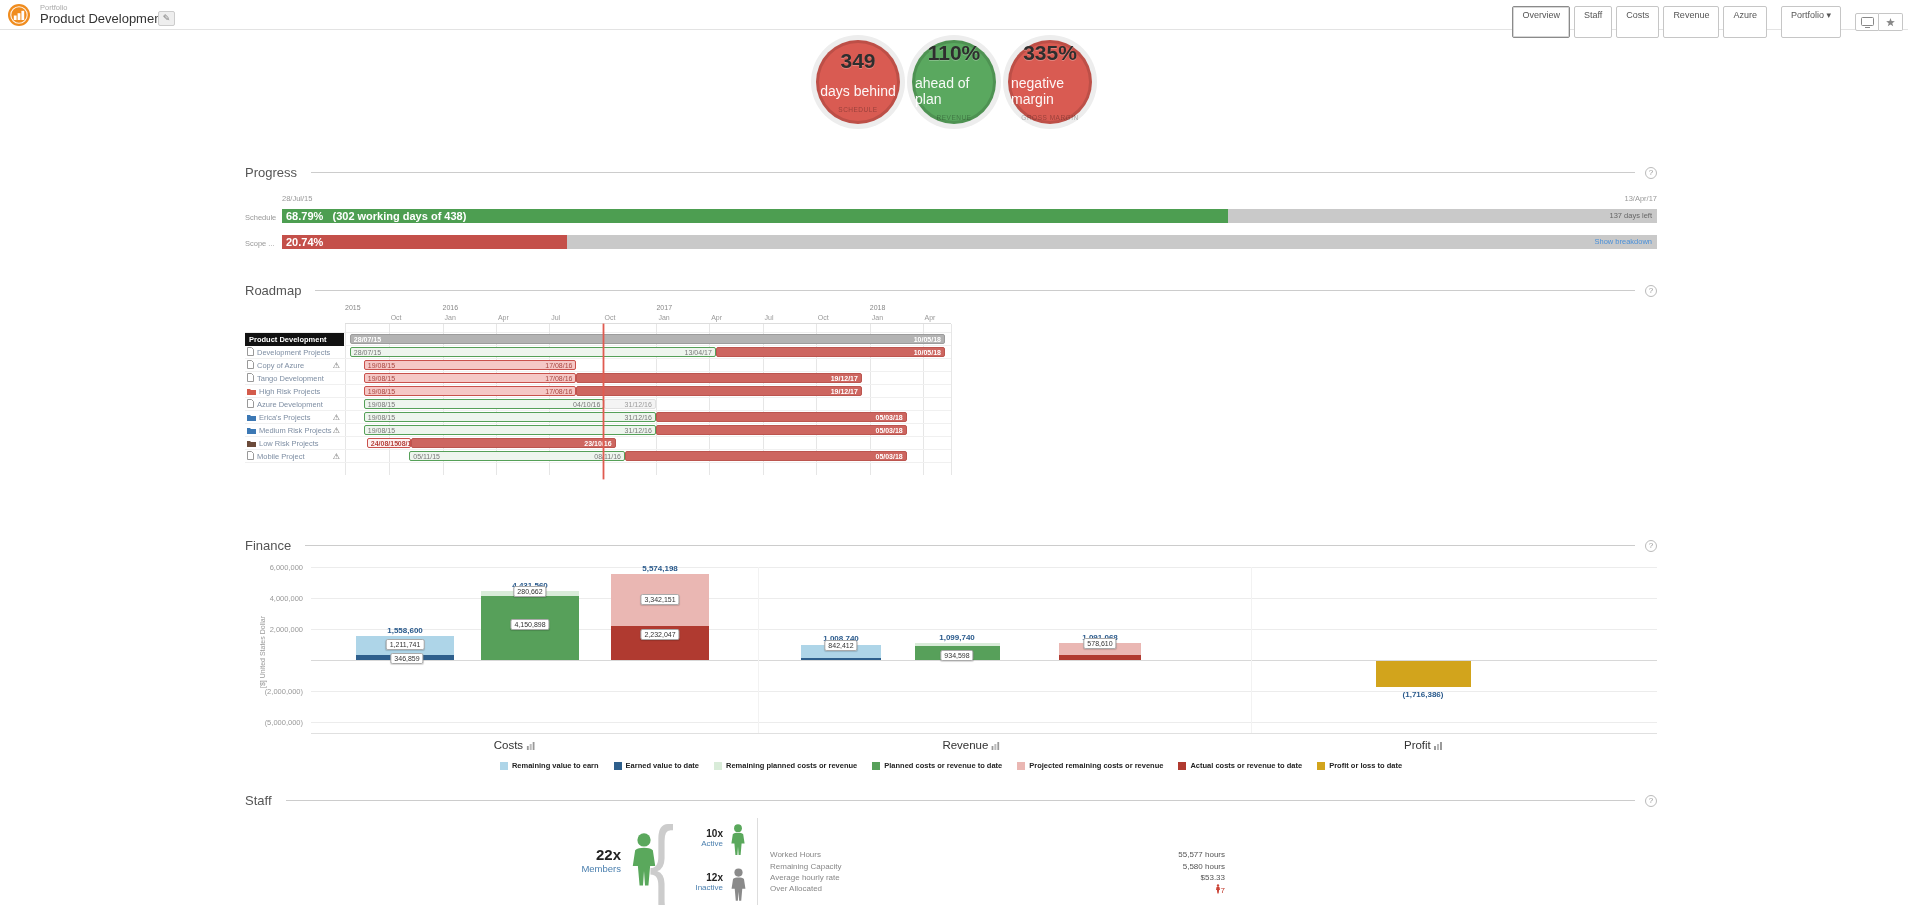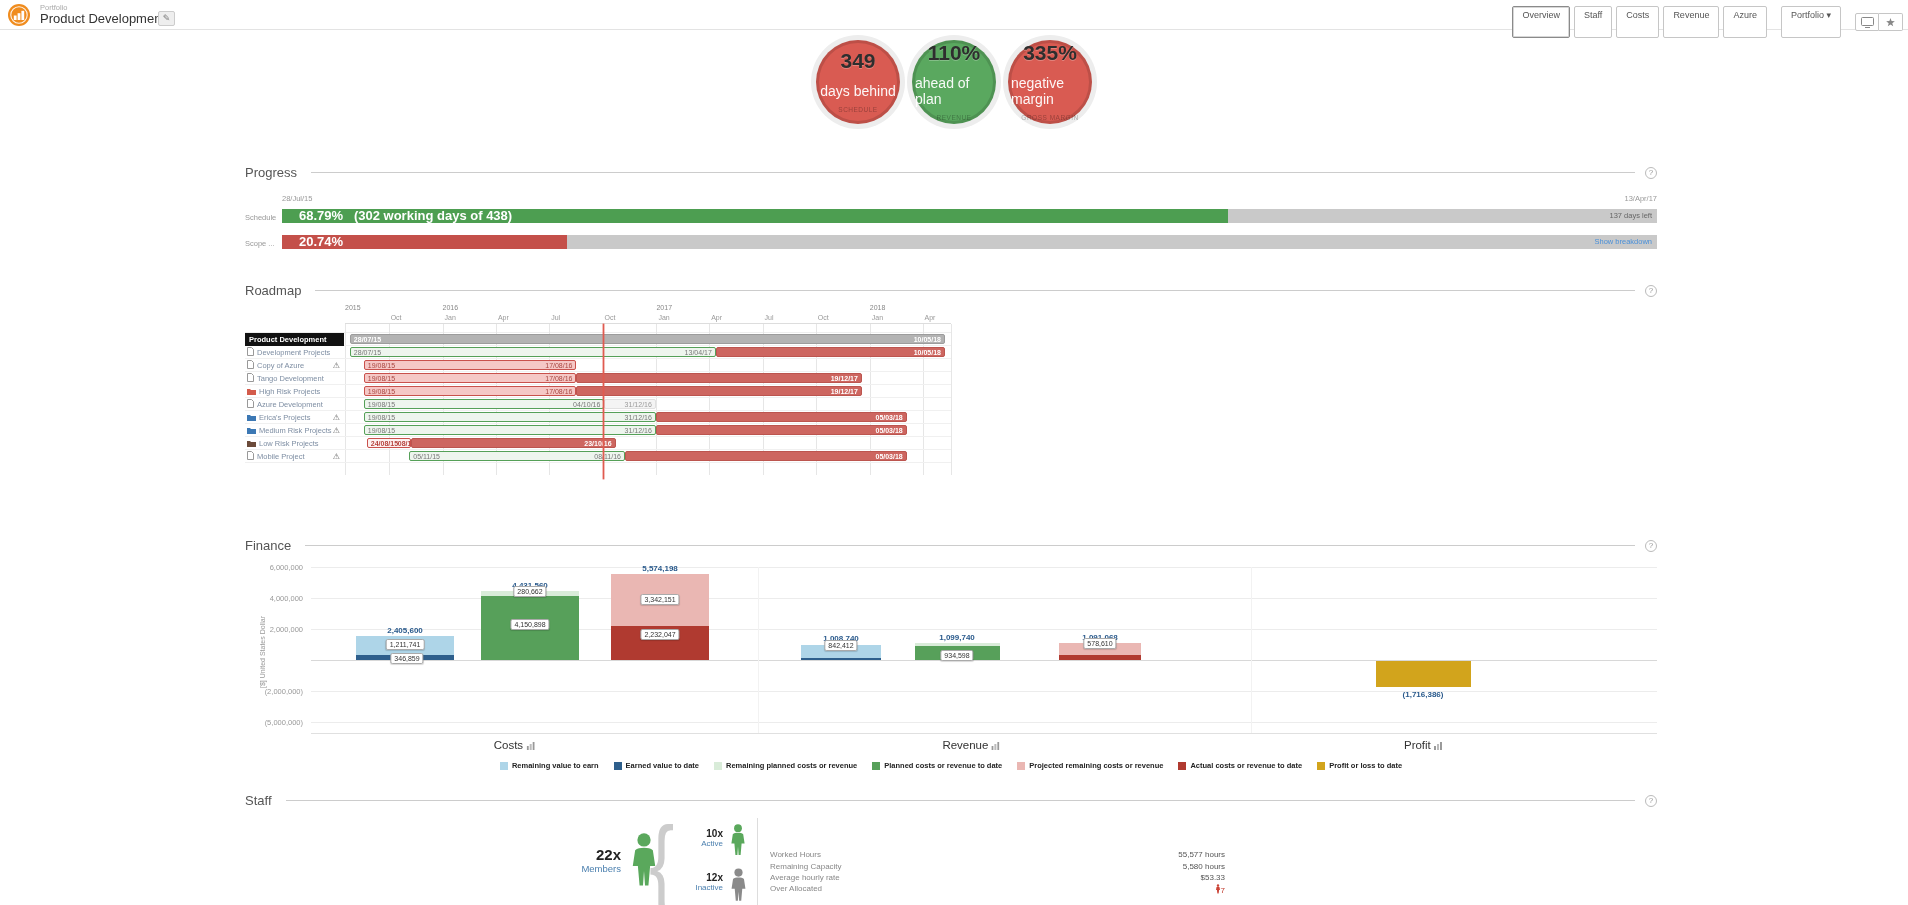--- a/index.html
+++ b/index.html
@@ -41,22 +41,22 @@
   .sec-head h2 { font-size:13px; font-weight:400; color:#555; margin-right:14px; white-space:nowrap; }
   .sec-line { flex:1; border-top:1px solid #ccc; }
   .help { width:12px; height:12px; border-radius:50%; border:1px solid #bbb; color:#999;
     font-size:8px; text-align:center; line-height:10px; margin-left:10px; cursor:pointer; flex:none; }
 
   
   .prog-body { position:relative; height:75px; margin-top:4px; }
   .p-date { position:absolute; top:10px; font-size:7.5px; color:#999; }
   .p-row-label { position:absolute; left:0; font-size:7.5px; color:#999; }
   .pbar { position:absolute; left:37px; right:0; height:14px; background:#c9c9c9; overflow:hidden; }
-  .pfill { position:absolute; left:0; top:0; bottom:0; color:#fff; font-size:13px; font-weight:bold;
-    line-height:14px; padding-left:17px; white-space:nowrap; }
+  .pfill { position:absolute; left:0; top:0; bottom:0; color:#fff; font-size:11px; font-weight:bold;
+    line-height:14px; padding-left:4px; white-space:nowrap; }
   .pfill.green { background:#4d9e51; }
   .pfill.red { background:#c4504a; }
   .p-right { position:absolute; right:5px; top:0; font-size:7.5px; line-height:14px; }
 
   
   .gantt { position:relative; width:706px; margin-top:6px; font-size:7px; }
   .glines { position:absolute; left:100px; right:0; top:20px; bottom:0; }
   .gline { position:absolute; top:0; bottom:0; width:1px; background:#e6e6e6; }
   .gtoday { position:absolute; top:0; bottom:-4px; width:1px; background:#e05b50; box-shadow:0 0 0 0.4px #e05b50; z-index:5; }
   .ghead { position:relative; height:20px; margin-left:100px; border-bottom:1px solid #ddd; }
@@ -427,21 +427,21 @@
         <div class="seg" style="height:2.5px;background:#d9ecd9"></div>
         <div class="seg" style="height:14.5px;background:#57a05a"></div>
       </div>
       <div class="fbar" style="left:748px;top:76px;width:82px;height:17px">
         <div class="seg" style="height:12.3px;background:#eab7b3"></div>
         <div class="seg" style="height:4.7px;background:#b03a30"></div>
       </div>
 
       <div class="fbar" style="left:1065px;top:93.5px;width:95px;height:26.5px;background:#d2a41c"></div>
 
-      <span class="ftotal" style="left:94px;top:59px">2,405,600</span>
+      <span class="ftotal" style="left:94px;top:59px">1,558,600</span>
       <span class="ftotal" style="left:219px;top:14px">4,431,560</span>
       <span class="ftotal" style="left:349px;top:-3px">5,574,198</span>
       <span class="ftotal" style="left:530px;top:67px">1,008,740</span>
       <span class="ftotal" style="left:646px;top:66px">1,099,740</span>
       <span class="ftotal" style="left:789px;top:66px">1,091,068</span>
       <span class="ftotal" style="left:1112px;top:123px">(1,716,386)</span>
 
       <span class="fbox" style="left:94px;top:72px">1,211,741</span>
       <span class="fbox" style="left:96px;top:86px">346,859</span>
       <span class="fbox" style="left:219px;top:19px">280,662</span>

